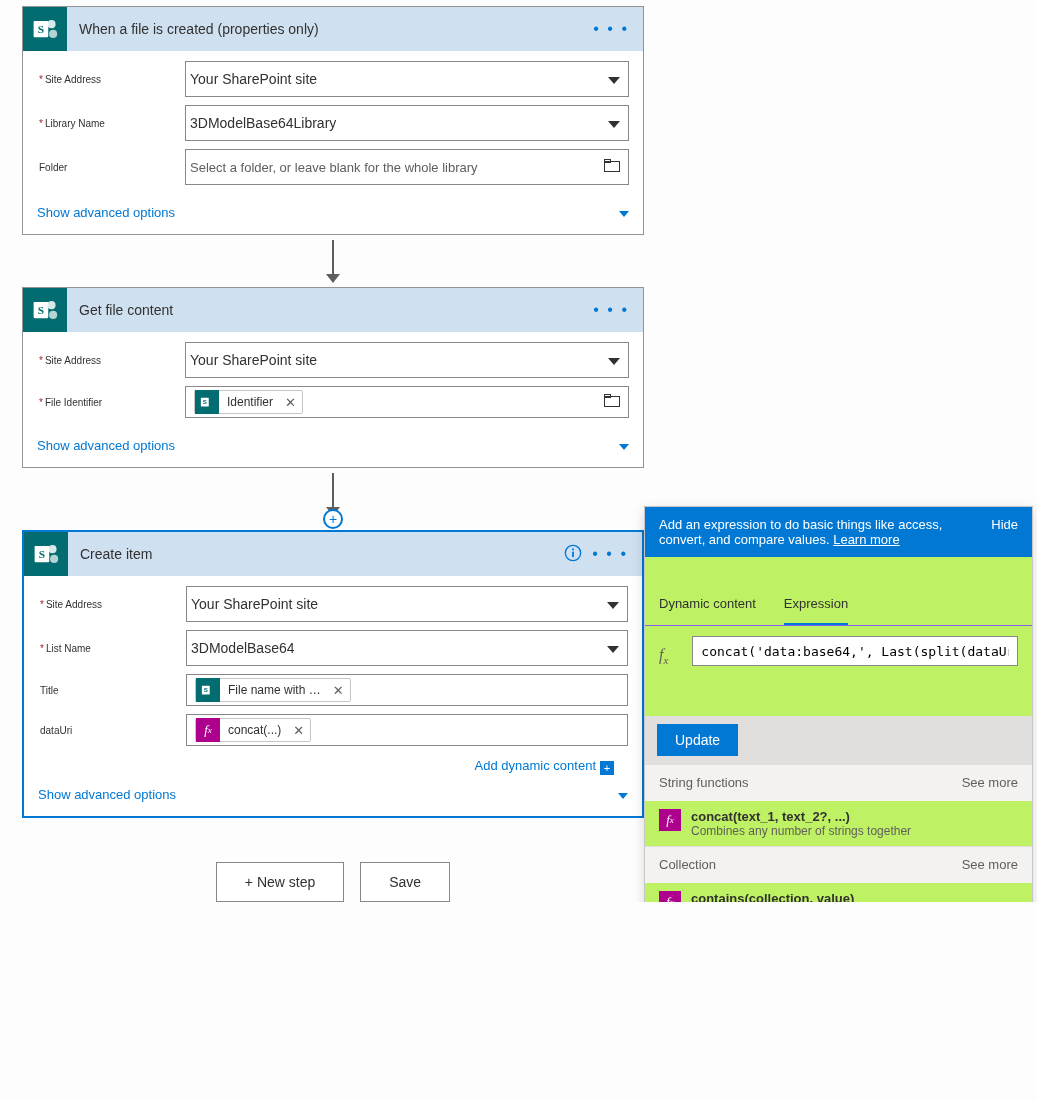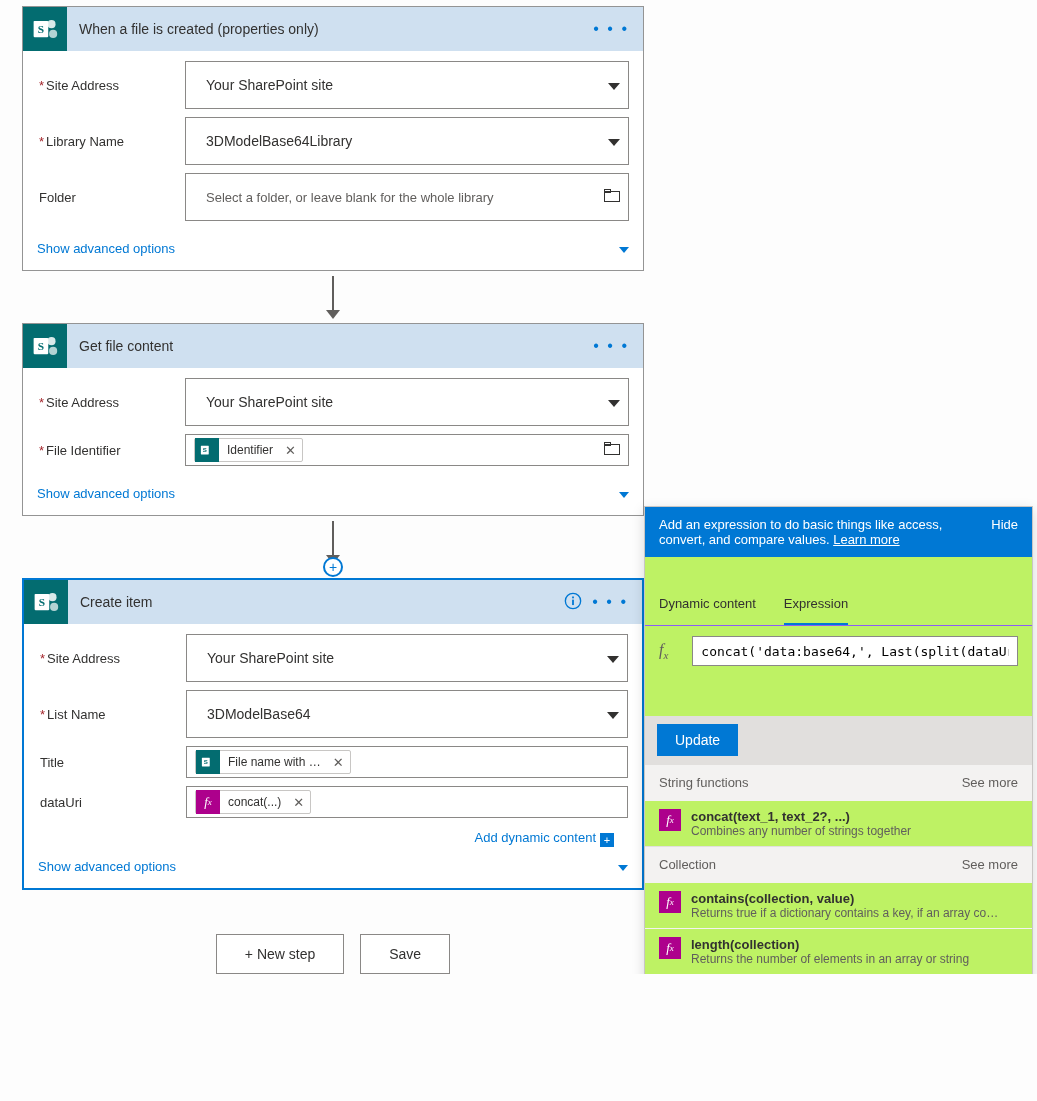--- a/index.html
+++ b/index.html
@@ -26,25 +26,25 @@
     display: flex; align-items: center; justify-content: center;
     margin-right: 12px;
   }
   .card-title { flex: 1; font-size: 14px; color: #323130; }
   .info-icon, .more-icon { color: #0078d4; margin-left: 10px; cursor: pointer; }
   .info-icon svg { width:18px; height:18px; }
   .more-icon { font-size:16px; letter-spacing:2px; }
 
   .card-body { padding: 10px 14px 2px 14px; }
   .row { display: flex; align-items: center; margin-bottom: 8px; }
-  .row-label { width: 148px; font-size: 13px; color: #323130; padding-left:2px;}
+  .row-label { width: 148px; font-size: 10px; color: #323130; padding-left:2px;}
   .row-label .req { color: #a4262c; margin-right: 2px; }
   .row-input {
-    flex: 1; border: 1px solid #8a8886; height: 48px;
-    display: flex; align-items: center; padding: 0 20px;
+    flex: 1; border: 1px solid #8a8886; height: 36px;
+    display: flex; align-items: center; padding: 0 4px;
     font-size: 14px; color: #323130; background:#fff;
     position: relative;
   }
   .row-input.placeholder { color: #605e5c; font-size:13px; }
   .row-input .caret, .row-input .folder-ic {
     position: absolute; right: 8px; top: 50%; transform: translateY(-50%);
     color: #323130; pointer-events: none;
   }
   .row-input .folder-ic svg { width:16px; height:14px; }
   .chevron-down {
@@ -111,21 +111,21 @@
   }
   .expr-head {
     background:#0078d4; color:#fff; padding:10px 14px;
     display:flex; justify-content:space-between; align-items:flex-start;
   }
   .expr-head .hide { cursor:pointer; font-size:13px;}
   .expr-head a { color:#fff; text-decoration:underline;}
   .expr-tabs { display:flex; border-bottom:1px solid #8b5cf6; padding:0 14px;margin-top:27px;}
   .expr-tab { padding:12px 0; margin-right:28px; cursor:pointer; color:#323130;}
   .expr-tab.active { border-bottom:2px solid #0078d4; font-weight:400;}
-  .expr-input-row { display:flex; align-items:center; padding:10px 14px; gap:24px;}
+  .expr-input-row { display:flex; align-items:flex-end; padding:10px 14px; gap:24px;}
   .fx-badge { font-family:Georgia,serif; font-style:italic; color:#605e5c; font-size:16px;}
   .expr-input {
     flex:1; border:1px solid #8a8886; height:30px; padding:0 8px;
     font-family: Consolas, monospace; font-size:13px;
     white-space:nowrap; overflow:hidden;
   }
   .upd-row { background:#e1dfdd; padding:8px 12px;margin-top:40px;}
   .upd-btn { background:#0078d4;color:#fff;border:none;height:32px;padding:0 18px;font-size:14px;cursor:pointer;}
   .fn-group-head {
     background:#f3f2f1; padding:10px 14px; display:flex; justify-content:space-between;

